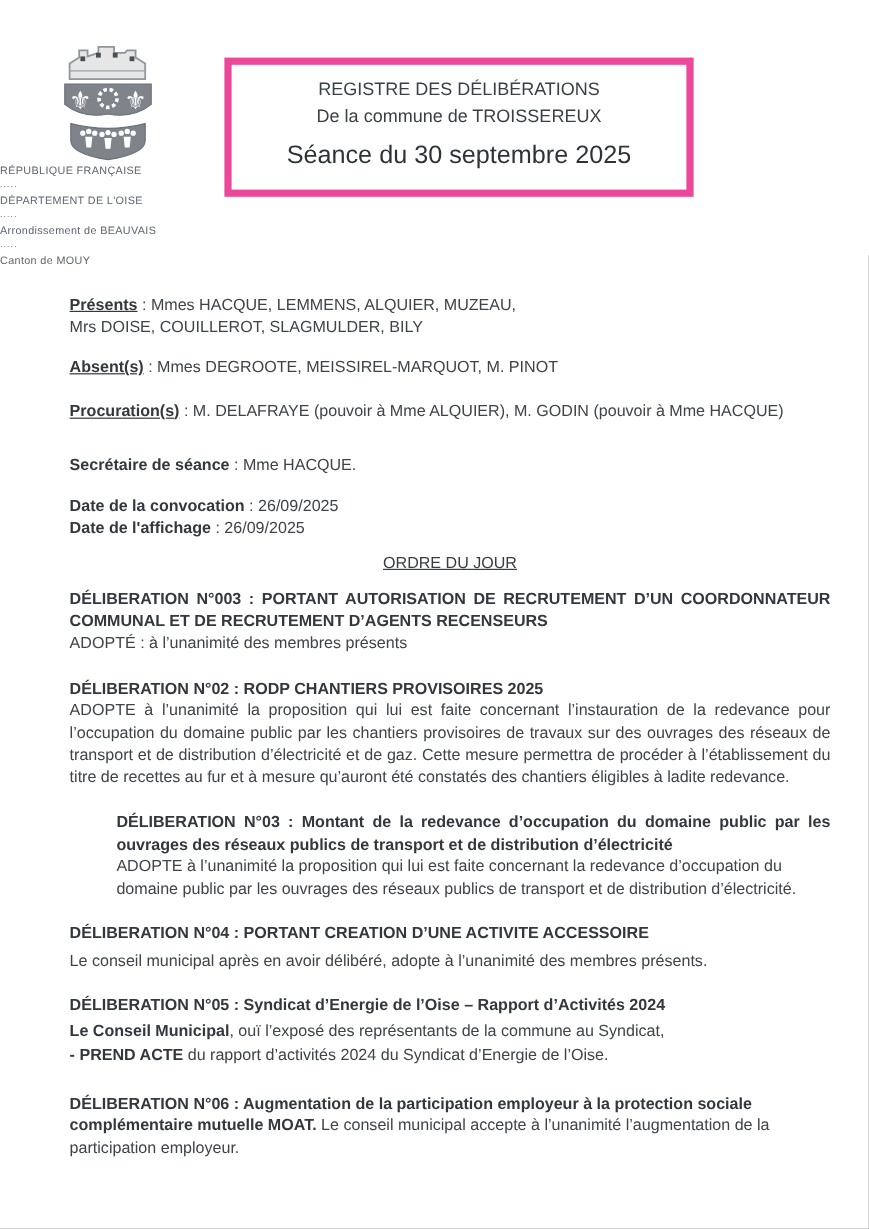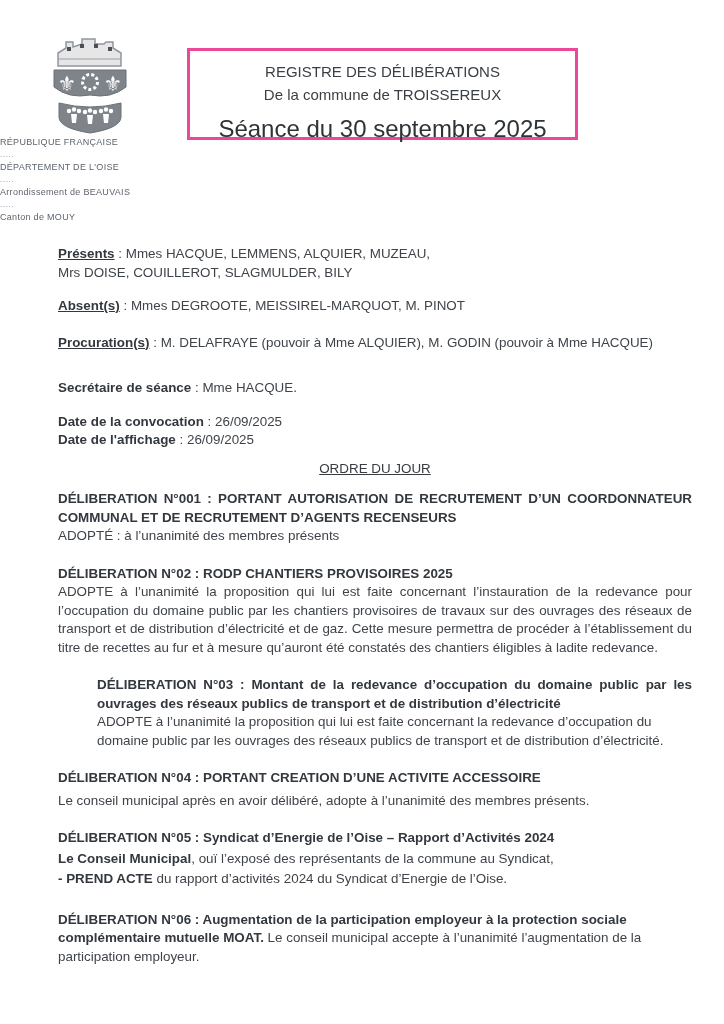--- a/index.html
+++ b/index.html
@@ -16,28 +16,28 @@
   .arms{position:absolute;left:45px;top:38px;width:90px;height:96px;}
   .rep-block{
     position:absolute;left:0px;top:138px;width:172px;
     text-align:left;color:#5d646e;font-size:9px;letter-spacing:.3px;line-height:1;
   }
   .rep-line{margin:0 0 4px 0;white-space:nowrap;}
   .rep-sep{font-size:7px;letter-spacing:1px;color:#6a7078;margin:2px 0 5px 0;}
   .rep-small{font-size:9px;}
   
   .title-box{
-    position:absolute;left:187px;top:48px;width:391px;height:92px;
-    border:3px solid #ec4899;
+    position:absolute;left:187px;top:48px;width:391px;height:116px;
+    border:6px solid #ec4899;
     display:flex;flex-direction:column;align-items:center;justify-content:flex-start;
     padding-top:10px;box-sizing:border-box;
     color:#33383d;
   }
   .title-line{font-size:15px;line-height:1.5;color:#3a3f45;}
-  .session-line{font-size:24px;margin-top:9px;color:#2e3338;}
+  .session-line{font-size:21px;margin-top:9px;color:#2e3338;}
   
   .doc-body{
     position:absolute;left:58px;top:245px;width:634px;
     font-size:13.4px;line-height:1.38;
   }
   .intro{text-align:center;margin:0 14px 13px 14px;}
   p{margin:0;}
   .blk{margin-bottom:9px;}
   .gap-s{margin-bottom:17px;}
   .lbl{font-weight:bold;color:#33383e;}
@@ -123,21 +123,21 @@
     </div>
 
     <div class="blk" style="margin-top:15px;">
       <p><span class="lbl">Date de la convocation</span><span> : 26/09/2025</span></p>
       <p><span class="lbl">Date de l'affichage</span><span> : 26/09/2025</span></p>
     </div>
 
     <p class="agenda">ORDRE DU JOUR</p>
 
     <div class="delib">
-      <p class="delib-h just">DÉLIBERATION N°001 : PORTANT AUTORISATION DE RECRUTEMENT D’UN COORDONNATEUR COMMUNAL ET DE RECRUTEMENT D’AGENTS RECENSEURS</p>
+      <p class="delib-h just">DÉLIBERATION N°003 : PORTANT AUTORISATION DE RECRUTEMENT D’UN COORDONNATEUR COMMUNAL ET DE RECRUTEMENT D’AGENTS RECENSEURS</p>
       <p>ADOPTÉ : à l’unanimité des membres présents</p>
     </div>
 
     <div class="delib" style="margin-top:19px;">
       <p class="delib-h">DÉLIBERATION N°02 : RODP CHANTIERS PROVISOIRES 2025</p>
       <p class="just">ADOPTE à l’unanimité la proposition qui lui est faite concernant l’instauration de la redevance pour l’occupation du domaine public par les chantiers provisoires de travaux sur des ouvrages des réseaux de transport et de distribution d’électricité et de gaz. Cette mesure permettra de procéder à l’établissement du titre de recettes au fur et à mesure qu’auront été constatés des chantiers éligibles à ladite redevance.</p>
     </div>
 
     <div class="delib" style="margin-top:19px;margin-left:39px;">
       <p class="delib-h just">DÉLIBERATION N°03 : Montant de la redevance d’occupation du domaine public par les ouvrages des réseaux publics de transport et de distribution d’électricité</p>

